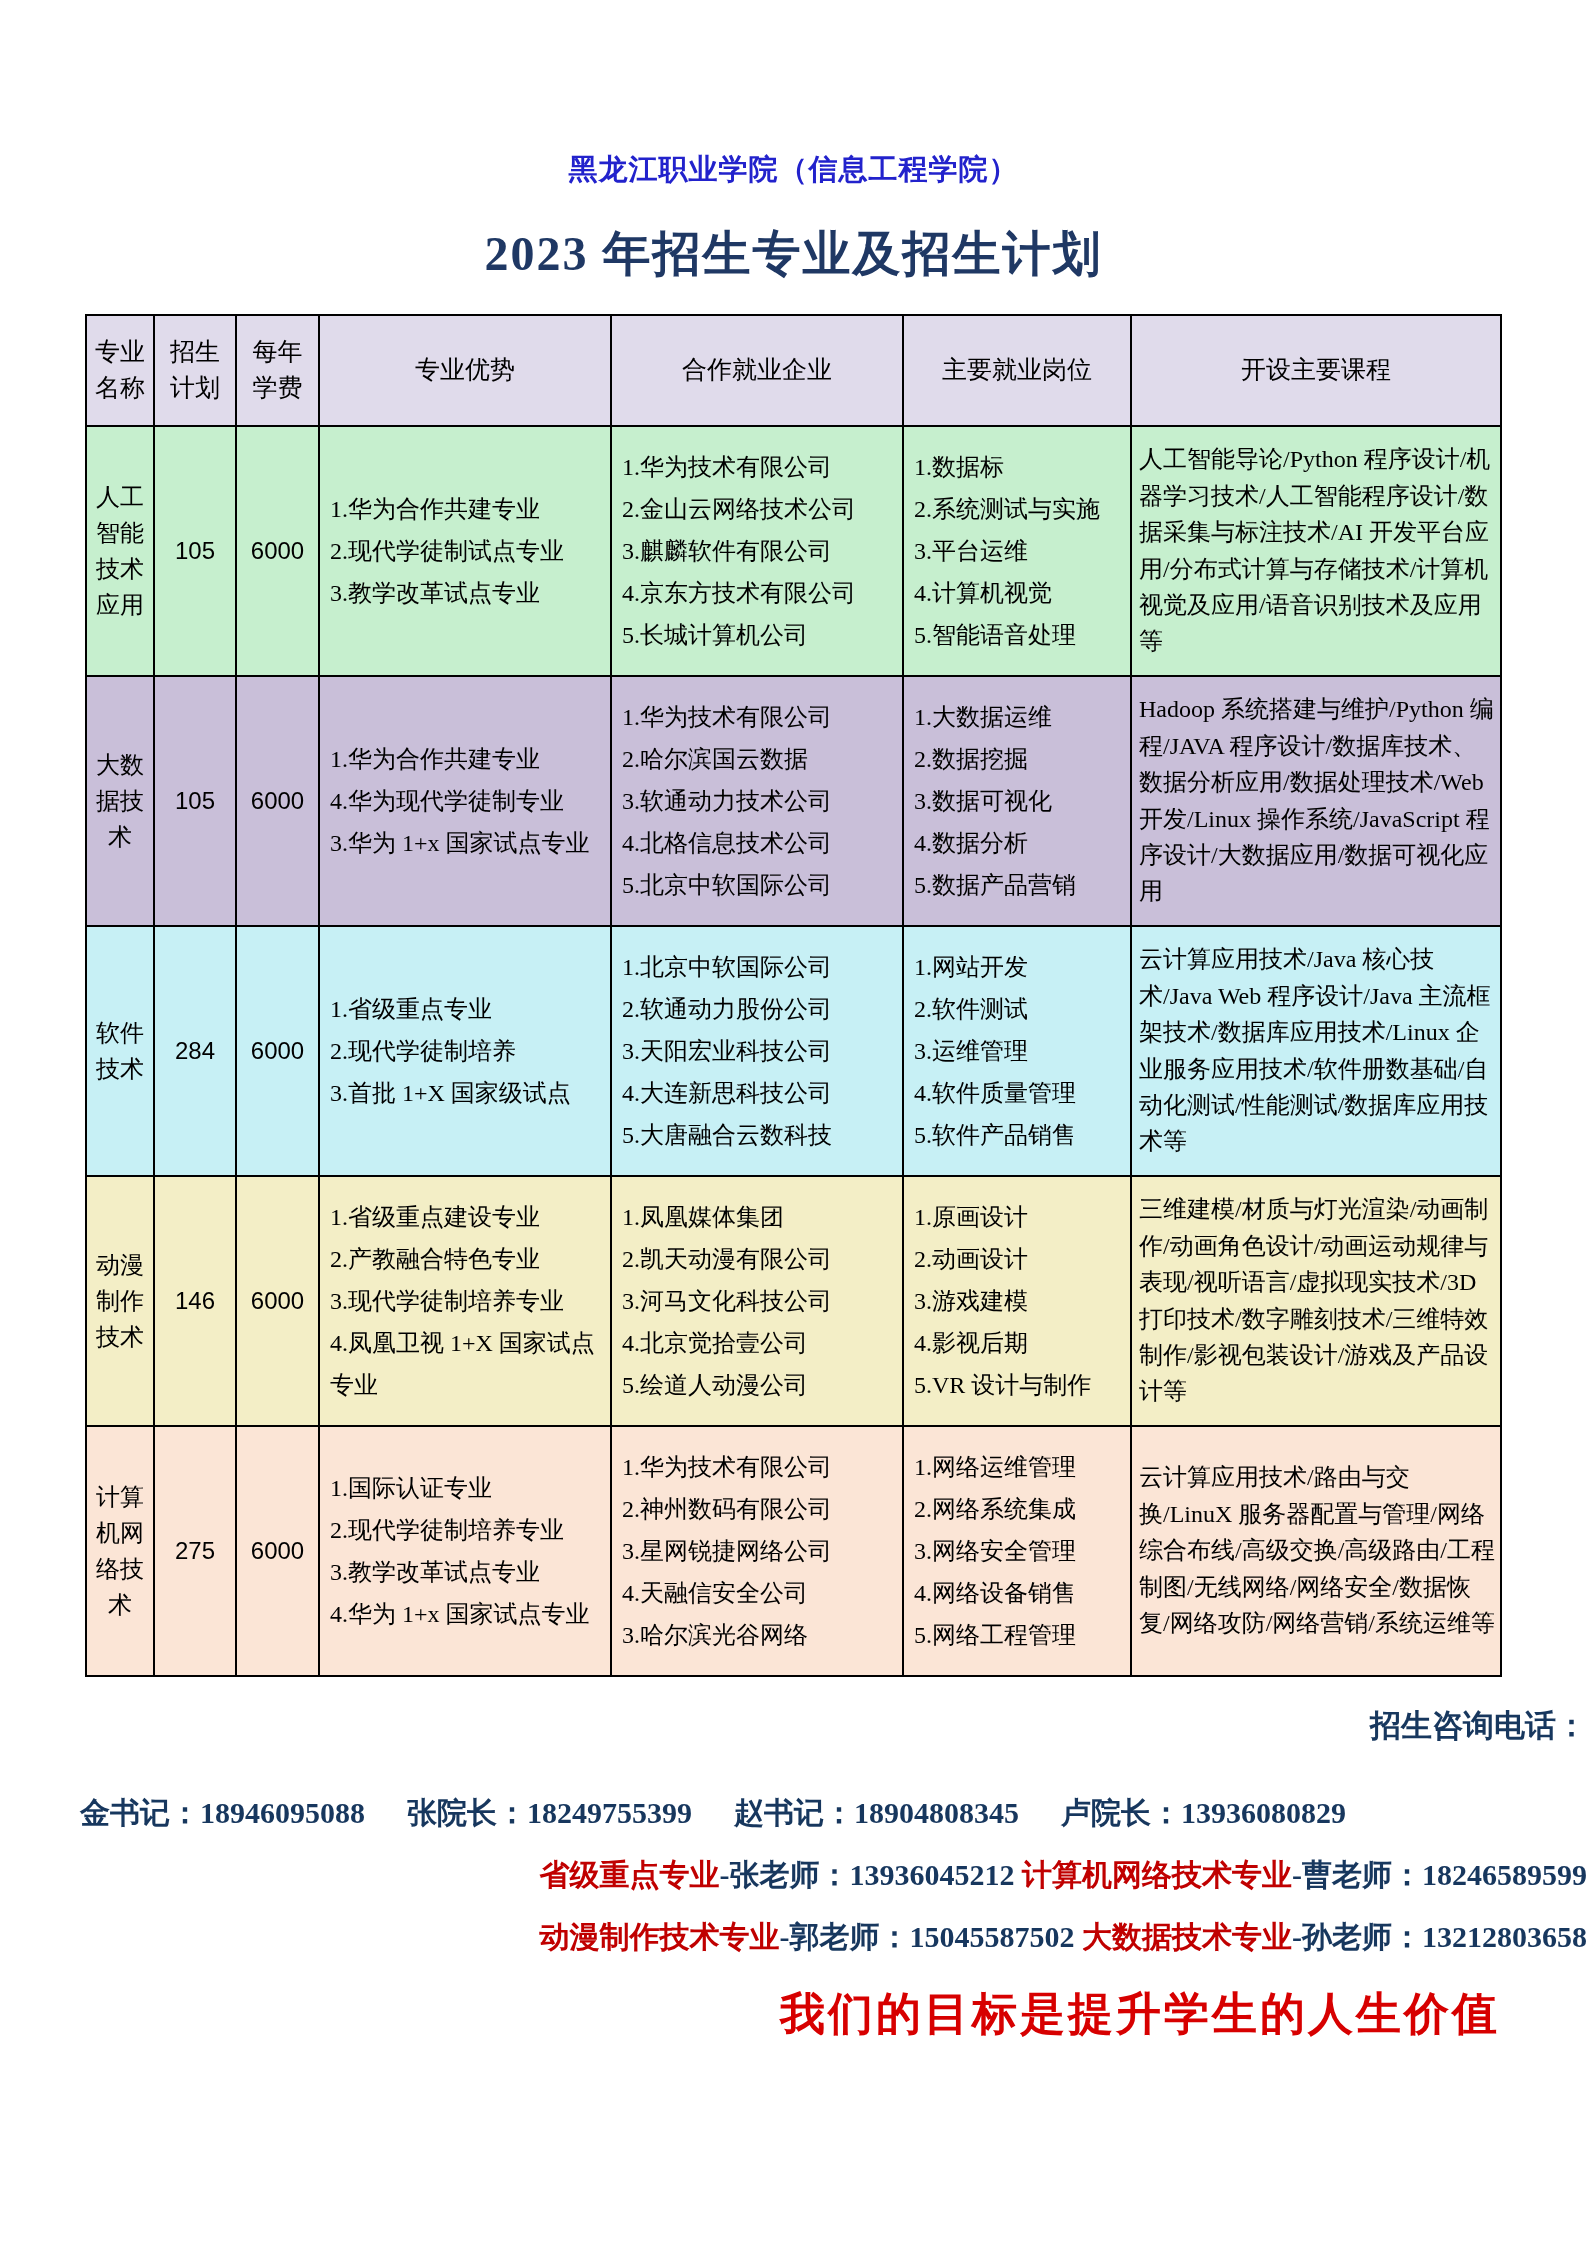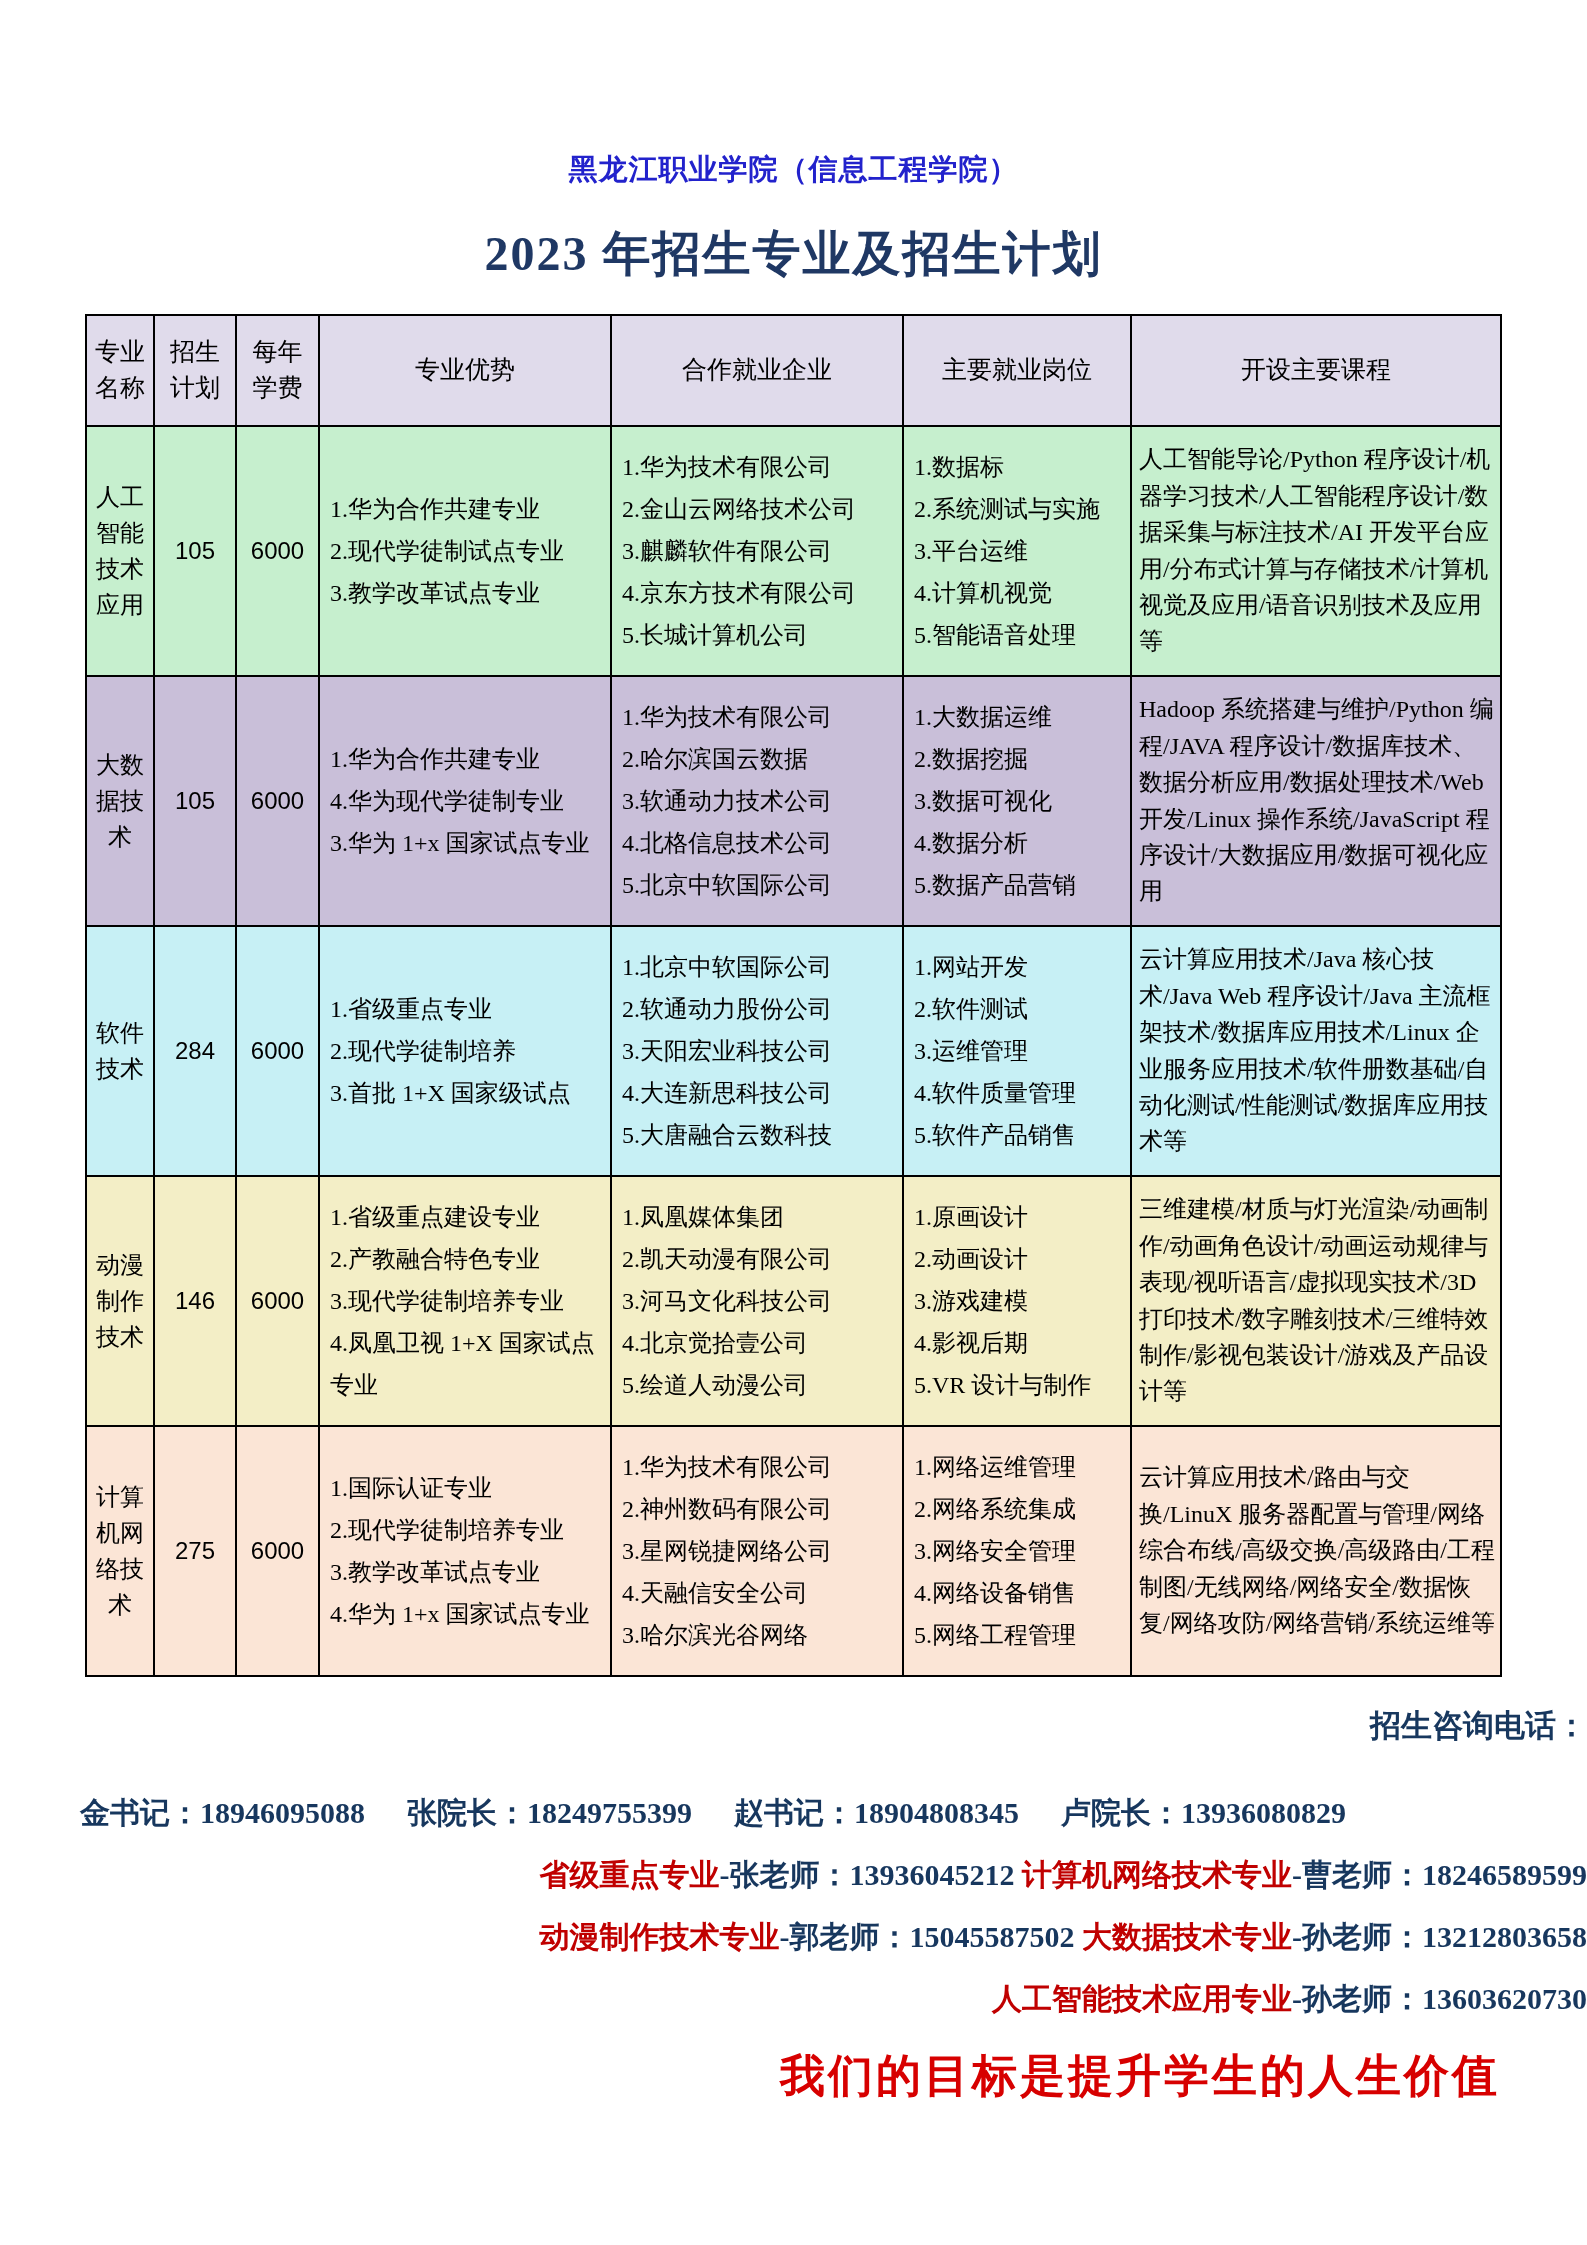--- a/index.html
+++ b/index.html
@@ -268,20 +268,17 @@
     <div class="major-line">
       <span class="slot"><span class="red">省级重点专业</span><span class="navy">-张老师：</span><span class="navy">13936045212</span></span>
       <span><span class="red">计算机网络技术专业</span><span class="navy">-曹老师：</span><span class="navy">18246589599</span></span>
     </div>
 
     <div class="major-line">
       <span class="slot"><span class="red">动漫制作技术专业</span><span class="navy">-郭老师：</span><span class="navy">15045587502</span></span>
       <span><span class="red">大数据技术专业</span><span class="navy">-孙老师：</span><span class="navy">13212803658</span></span>
     </div>
 
-    <div class="major-line">
-      <span class="slot"><span class="red">人工智能技术应用专业</span><span class="navy">-孙老师：</span><span class="navy">13603620730</span></span>
-    </div>
   </div>
 
   <div class="slogan">我们的目标是提升学生的人生价值</div>
 
 </div>
 
 </body></html>

